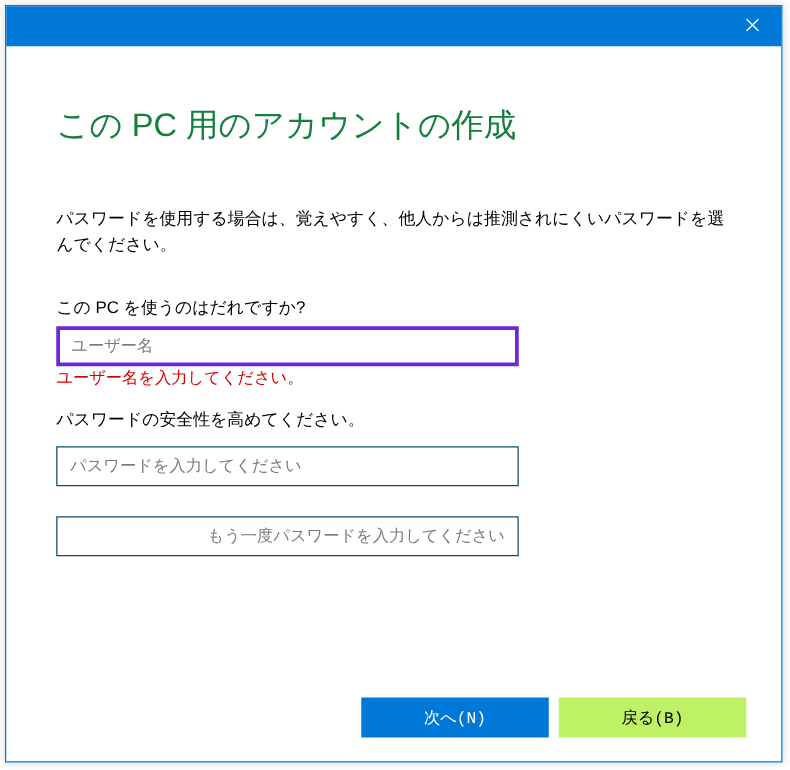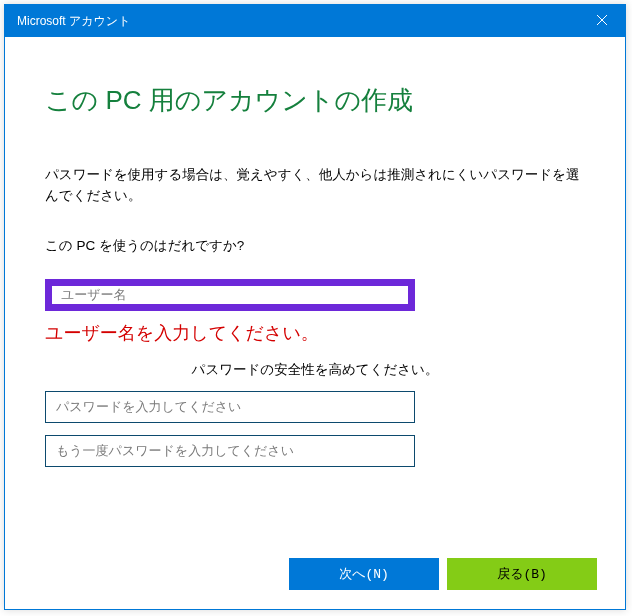--- a/index.html
+++ b/index.html
@@ -55,47 +55,47 @@
     }
     .subtext {
       font-size: 13.5px;
       line-height: 1.55;
       margin-bottom: 30px;
       color: #000;
       margin-top: 47px;
     }
     .label {
       font-size: 13.5px;
-      margin-bottom: 24px;
+      margin-bottom: 6px;
       color: #000;
     }
     .field {
       width: 370px;
       height: 32px;
       border: 1px solid #0c4a6e;
       padding: 0 10px;
       font-size: 13px;
       color: #000;
       outline: none;
       display: block;
       font-family: inherit;
     }
     .field::placeholder { color: #7a7a7a; }
     .field.focused {
-      border: 7px solid #6d28d9;
+      border: 3px solid #6d28d9;
       padding: 0 9px;
     }
     .error-text {
       color: #d40000;
-      font-size: 18px;
-      margin-top: 10px;
+      font-size: 13px;
+      margin-top: 0;
       margin-bottom: 16px;
     }
-    .section-gap { margin-bottom: 12px; text-align: center; }
-    .field + .field { margin-top: 12px; }
+    .section-gap { margin-bottom: 12px; }
+    .field + .field { margin-top: 24px; text-align: right; }
     .footer {
       height: 70px;
       display: flex;
       align-items: center;
       justify-content: flex-end;
       padding-right: 28px;
       gap: 8px;
     }
     .btn {
       width: 150px;
@@ -103,31 +103,30 @@
       font-size: 13px;
       border: none;
       cursor: pointer;
       font-family: Liberation Mono, monospace;
     }
     .btn-primary {
       background: #0078d7;
       color: #fff;
     }
     .btn-secondary {
-      background: #84cc16;
+      background: #bef264;
       color: #000;
       text-align: center;
     }
   </style>
 </head>
 <body>
 
 <div class="window">
   <div class="titlebar">
-    <span>Microsoft アカウント</span>
     <div class="close-btn">
       <span>
         <svg viewBox="0 0 10 10">
             <line x1="0" y1="0" x2="10" y2="10" stroke="#fff" stroke-width="1"></line>
             <line x1="10" y1="0" x2="0" y2="10" stroke="#fff" stroke-width="1"></line>
           </svg>
       </span>
     </div>
   </div>
 

